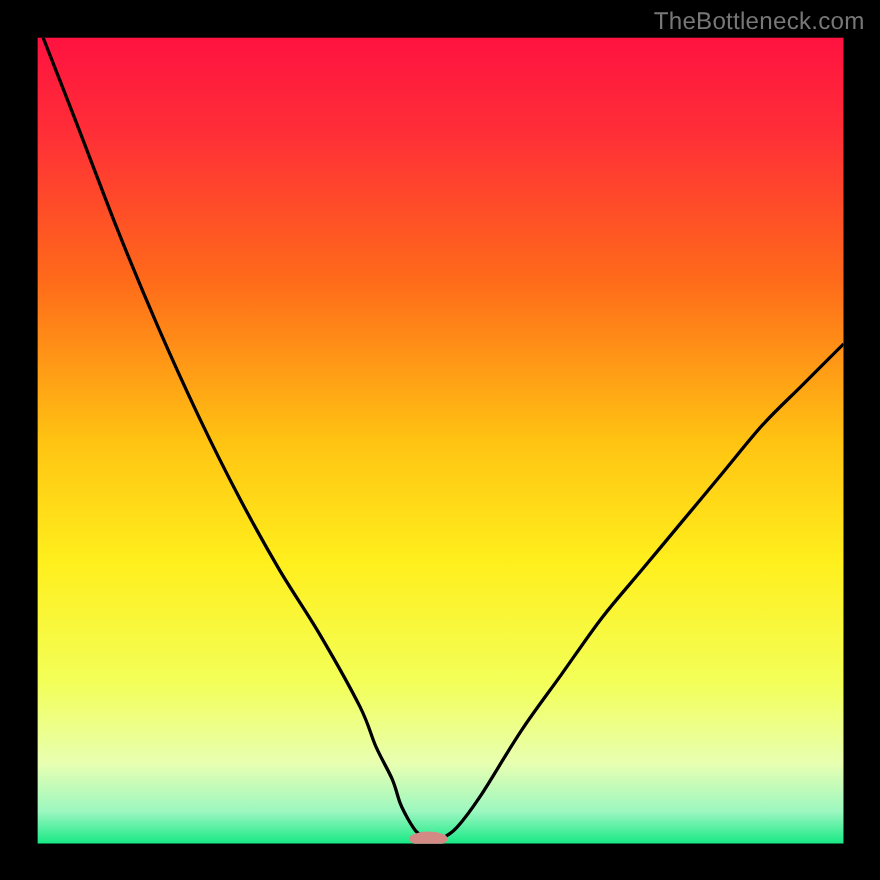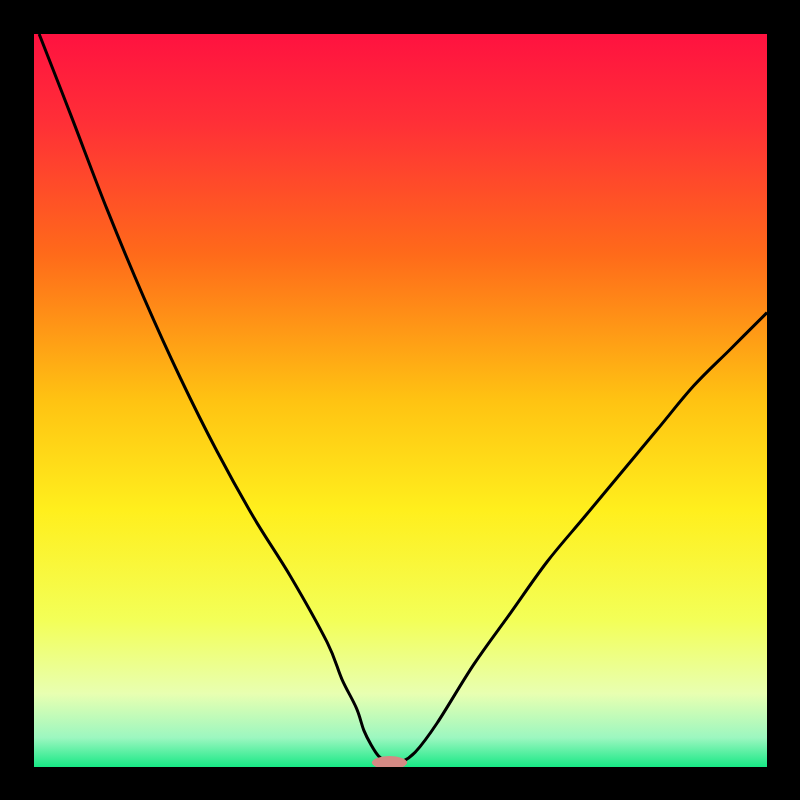--- a/index.html
+++ b/index.html
@@ -39,20 +39,21 @@
   svg {
     display: block;
     width: 100%;
     height: 100%;
   }
 </style>
 </head>
 <body>
 
 <div class="frame">
+  <div class="watermark">TheBottleneck.com</div>
 
   <div class="plot-wrap">
     <svg viewBox="0 0 100 100" preserveAspectRatio="none">
       <defs>
         <linearGradient id="bg-grad" x1="0" y1="0" x2="0" y2="1">
             <stop offset="0%" stop-color="#ff1240"></stop>
             <stop offset="12%" stop-color="#ff2f37"></stop>
             <stop offset="30%" stop-color="#ff6a1a"></stop>
             <stop offset="50%" stop-color="#ffc312"></stop>
             <stop offset="65%" stop-color="#ffef1d"></stop>

